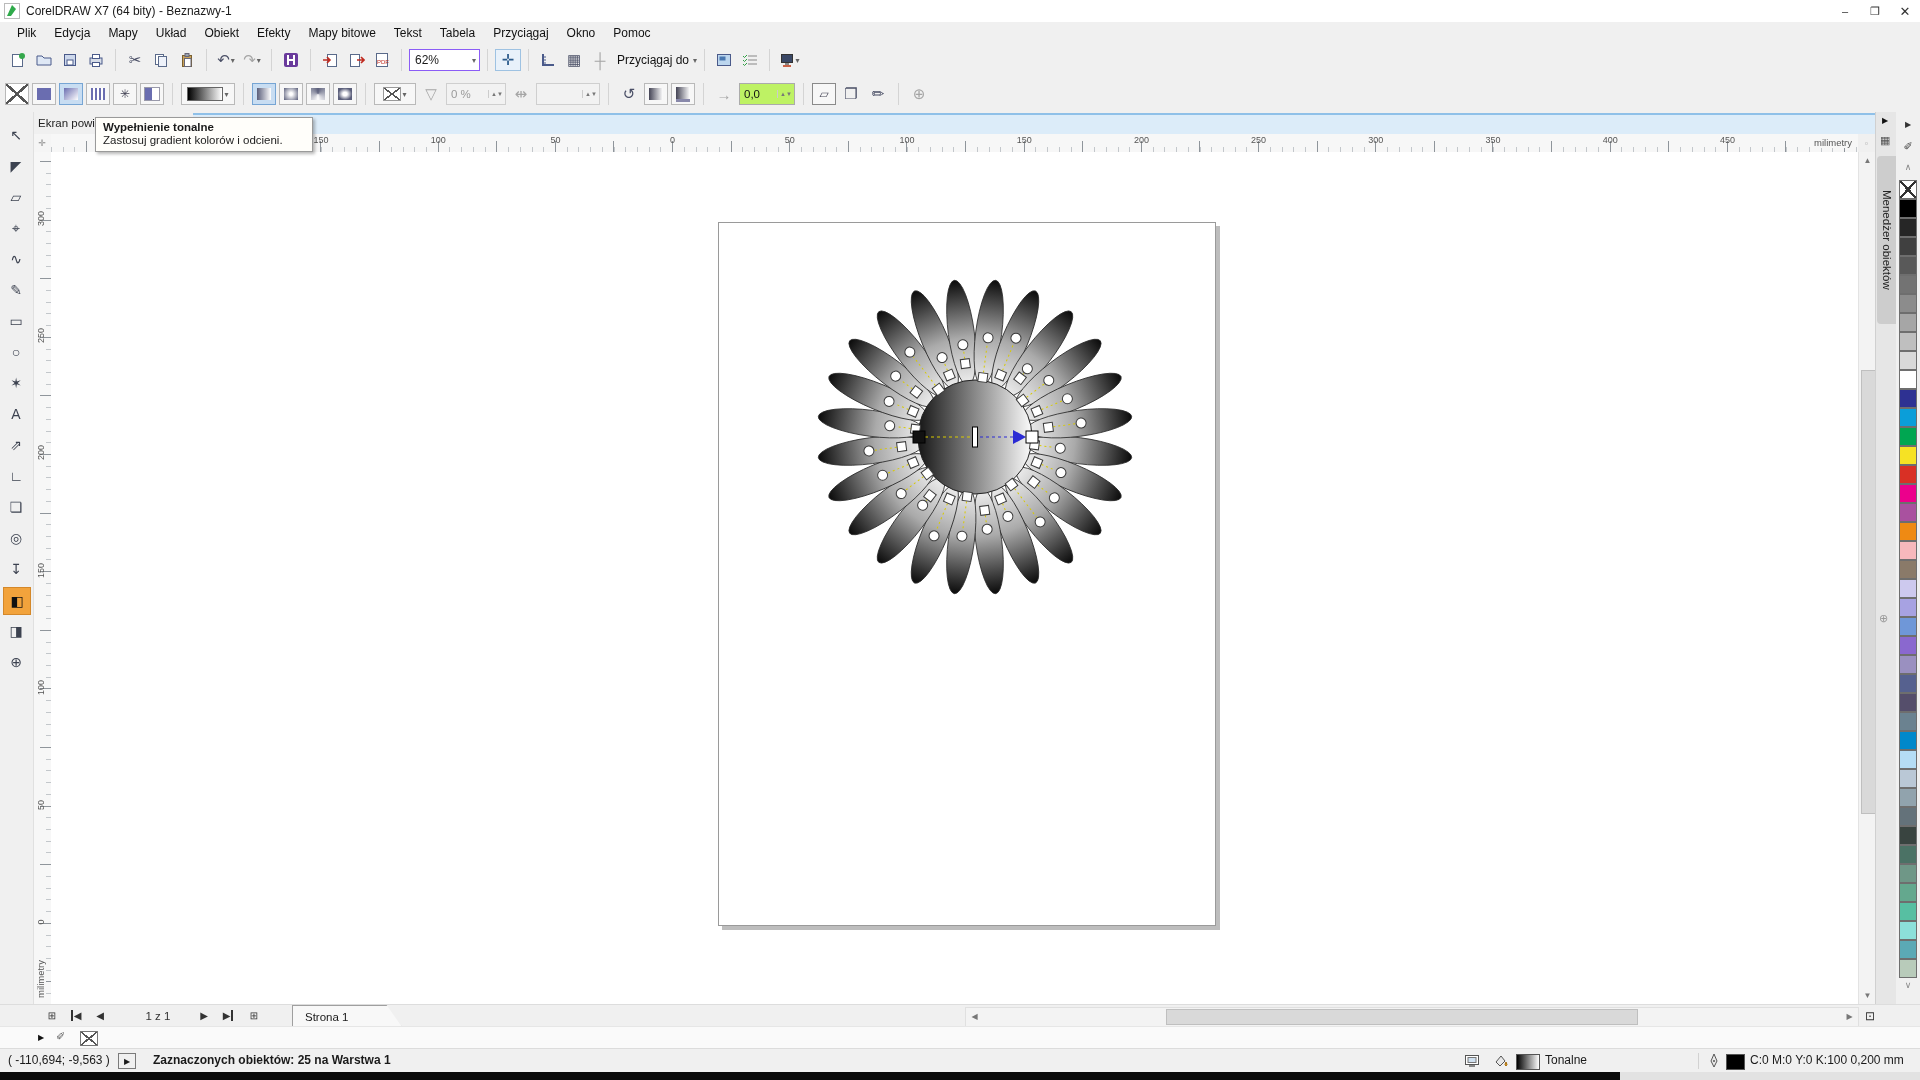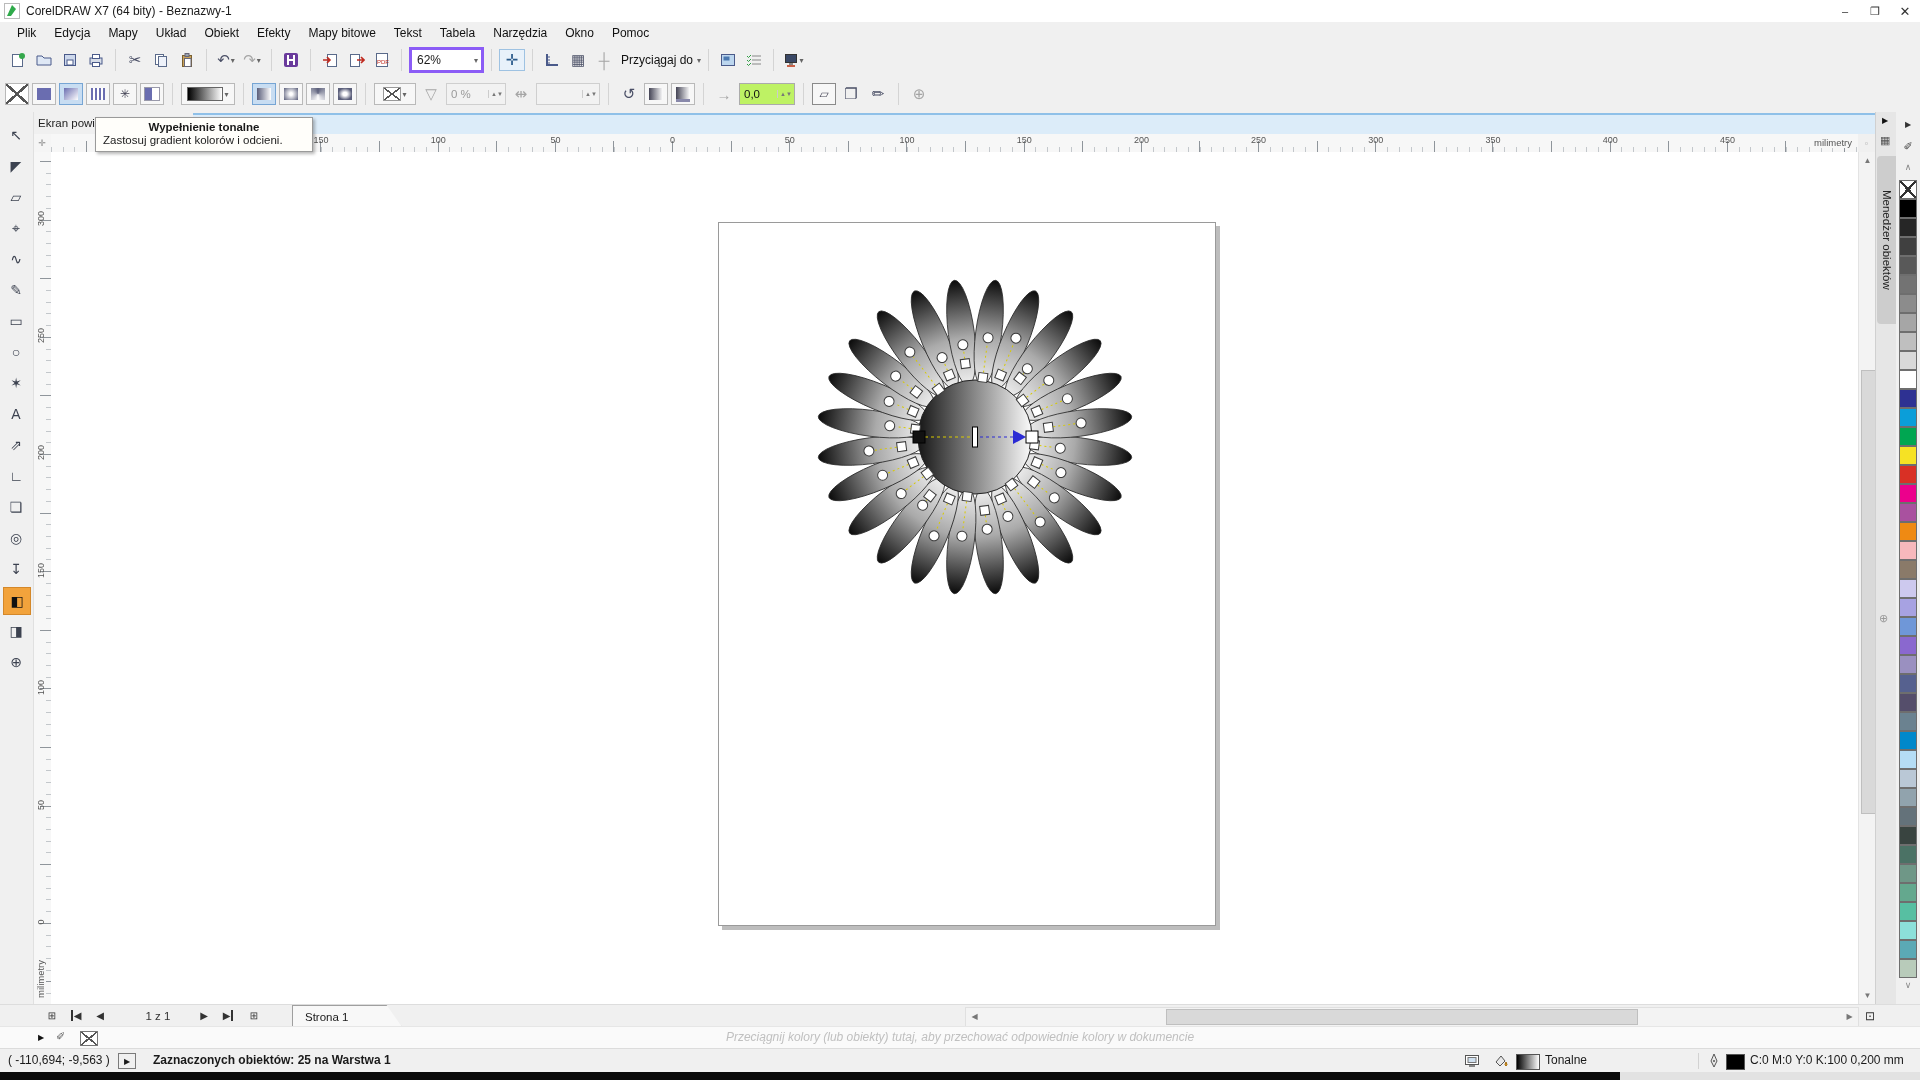--- a/index.html
+++ b/index.html
@@ -13,42 +13,42 @@
   .win-btn:last-child{font-size:13px;}
   
   #menubar{left:0;top:22px;width:1920px;height:22px;background:#f0f0f0;display:flex;align-items:center;padding-left:8px;}
   .menu-item{font-size:12px;padding:2px 9px;color:#111;}
   
   #toolbar-std{left:0;top:44px;width:1920px;height:32px;background:#f0f0f0;display:flex;align-items:center;padding-left:6px;gap:2px;}
   #toolbar-prop{left:0;top:76px;width:1920px;height:36px;background:#f0f0f0;display:flex;align-items:center;padding-left:5px;gap:3px;border-bottom:1px solid #e2e2e2;}
   .tb-btn{height:24px;min-width:24px;display:flex;align-items:center;justify-content:center;color:#4a4f66;font-size:15px;}
   .tb-sep{width:1px;height:22px;background:#d4d4d4;margin:0 5px;}
   .caret{font-size:8px;color:#666;margin-left:1px;}
-  .combo{width:64px;height:20px;background:#fff;border:3px solid #8b5cf6;display:flex;align-items:center;font-size:12px;padding-left:5px;}
+  .combo{width:64px;height:20px;background:#fff;border:1px solid #8b5cf6;display:flex;align-items:center;font-size:12px;padding-left:5px;}
   .combo .caret{margin-left:auto;margin-right:3px;}
   .tb-label{font-size:12px;color:#111;padding:0 3px;}
   .pb-box{width:22px;height:20px;border:1px solid #b9b9b9;background:#f7f7f7;display:flex;align-items:center;justify-content:center;font-size:12px;color:#445;}
   .pb-sel{background:#c8ddf2;border:1px solid #76a5d4;}
   .grad-lin{background:linear-gradient(90deg,#5a5e7a,#fff);}
   .grad-rad{background:radial-gradient(circle at 50% 50%,#fff 15%,#5a5e7a);}
   .grad-con{background:conic-gradient(from 180deg,#fff,#5a5e7a,#fff);}
   .grad-sq{background:radial-gradient(closest-side,#fff 30%,#5a5e7a);}
   .stepper{height:20px;background:#bef264;border:1px solid #ababab;display:flex;align-items:center;font-size:11.5px;padding-left:4px;color:#111;}
   .stepper.dis{background:#f2f2f2;color:#9a9a9a;border-color:#cfcfcf;}
   .spin{margin-left:auto;display:flex;flex-direction:column;font-size:6px;line-height:6px;color:#777;border-left:1px solid #ccc;padding:1px 2px;}
   .gray{color:#a5a5a5;}
   .nofill{background:
      linear-gradient(to top right,transparent 46%,#555 46%,#555 54%,transparent 54%),
      linear-gradient(to bottom right,transparent 46%,#555 46%,#555 54%,transparent 54%),#fff;}
   
   #doctabbar{left:33px;top:112px;width:1887px;height:22px;background:#f0f0f0;}
   #welcome-tab{left:0;top:2px;width:160px;height:20px;font-size:11.5px;padding:3px 0 0 5px;color:#222;background:#f0f0f0;border-right:1px solid #d5d5d5;white-space:nowrap;overflow:hidden;}
   #active-doc-tab{left:160px;top:1px;width:1682px;height:21px;background:#dcecf9;border-top:2px solid #8fc0e8;}
   #tooltip{left:95px;top:117px;width:202px;background:#fffefa;border:1px solid #9a9a9a;box-shadow:2px 2px 3px rgba(0,0,0,.28);padding:3px 7px 5px 7px;z-index:50;}
-  #tooltip .tt-title{font-weight:bold;font-size:11.5px;margin-bottom:1px;text-align:center;}
+  #tooltip .tt-title{font-weight:bold;font-size:11.5px;margin-bottom:1px;}
   #tooltip .tt-desc{font-size:11.5px;color:#222;}
   
   #hruler-corner{left:33px;top:134px;width:18px;height:18px;background:#f5f5f5;border-right:1px solid #ddd;border-bottom:1px solid #cfcfcf;display:flex;align-items:center;justify-content:center;font-size:9px;color:#888;}
   #hruler{left:51px;top:134px;width:1807px;height:18px;background:#f7f7f7;border-bottom:1px solid #cfcfcf;
     background-image:
       repeating-linear-gradient(90deg,#8f959b 0 1px,transparent 1px 58.6px),
       repeating-linear-gradient(90deg,#c3c7cb 0 1px,transparent 1px 11.72px);
     background-position:35px bottom,0 bottom;background-size:100% 11px,100% 5px;background-repeat:no-repeat;}
   .hnum{position:absolute;top:1px;font-size:9px;color:#555;transform:translateX(-50%);}
   #hruler-unit{position:absolute;right:4px;top:3px;font-size:9.5px;color:#555;background:#f7f7f7;padding:0 2px;}
@@ -119,21 +119,21 @@
 <div class="abs" id="menubar">
     <span class="menu-item">Plik</span>
     <span class="menu-item">Edycja</span>
     <span class="menu-item">Mapy</span>
     <span class="menu-item">Układ</span>
     <span class="menu-item">Obiekt</span>
     <span class="menu-item">Efekty</span>
     <span class="menu-item">Mapy bitowe</span>
     <span class="menu-item">Tekst</span>
     <span class="menu-item">Tabela</span>
-    <span class="menu-item">Narzędzia</span>
+    <span class="menu-item">Przyciągaj</span>
     <span class="menu-item">Okno</span>
     <span class="menu-item">Pomoc</span>
   </div>
 
 <div class="abs" id="toolbar-std">
   <div class="tb-btn">
     <svg width="16" height="17">
         <rect x="2.5" y="2.5" width="10" height="12" fill="#fff" stroke="#5a6a8a"></rect>
         <circle cx="12" cy="4" r="3" fill="#35a84c"></circle>
       </svg>
@@ -682,21 +682,20 @@
     <div id="hthumb"></div>
     <div class="scroll-arrow" style="right:0;top:0;height:16px;">▶</div>
   </div>
   <div class="pb-ico" style="left:1862px;width:16px;font-size:12px;">⊡</div>
 </div>
 
 <div class="abs" id="docpal-row">
   <div style="position:absolute;left:38px;top:6px;font-size:8px;color:#111;">▶</div>
   <div style="position:absolute;left:56px;top:3px;font-size:11px;color:#555;">✐</div>
   <div class="nofill" style="position:absolute;left:80px;top:4px;width:16px;height:13px;border:1px solid #777;"></div>
-  <div id="docpal-hint">Przeciągnij kolory (lub obiekty) tutaj, aby przechować odpowiednie kolory w dokumencie</div>
 </div>
 
 <div class="abs" id="statusbar">
   <span class="sb-item" style="left:8px;">( -110,694; -9,563 )</span>
   <div class="sb-item" id="sb-flyout" style="left:118px;">▶</div>
   <span class="sb-item" style="left:153px;font-weight:bold;">Zaznaczonych obiektów:  25 na Warstwa 1</span>
   <div class="sb-item" style="left:1464px;top:5px;">
     <svg width="16" height="14">
         <rect x="1.5" y="1.5" width="13" height="9" fill="#fff" stroke="#555"></rect>
         <rect x="4" y="3.5" width="8" height="5" fill="#cfe0f0" stroke="#777"></rect>

